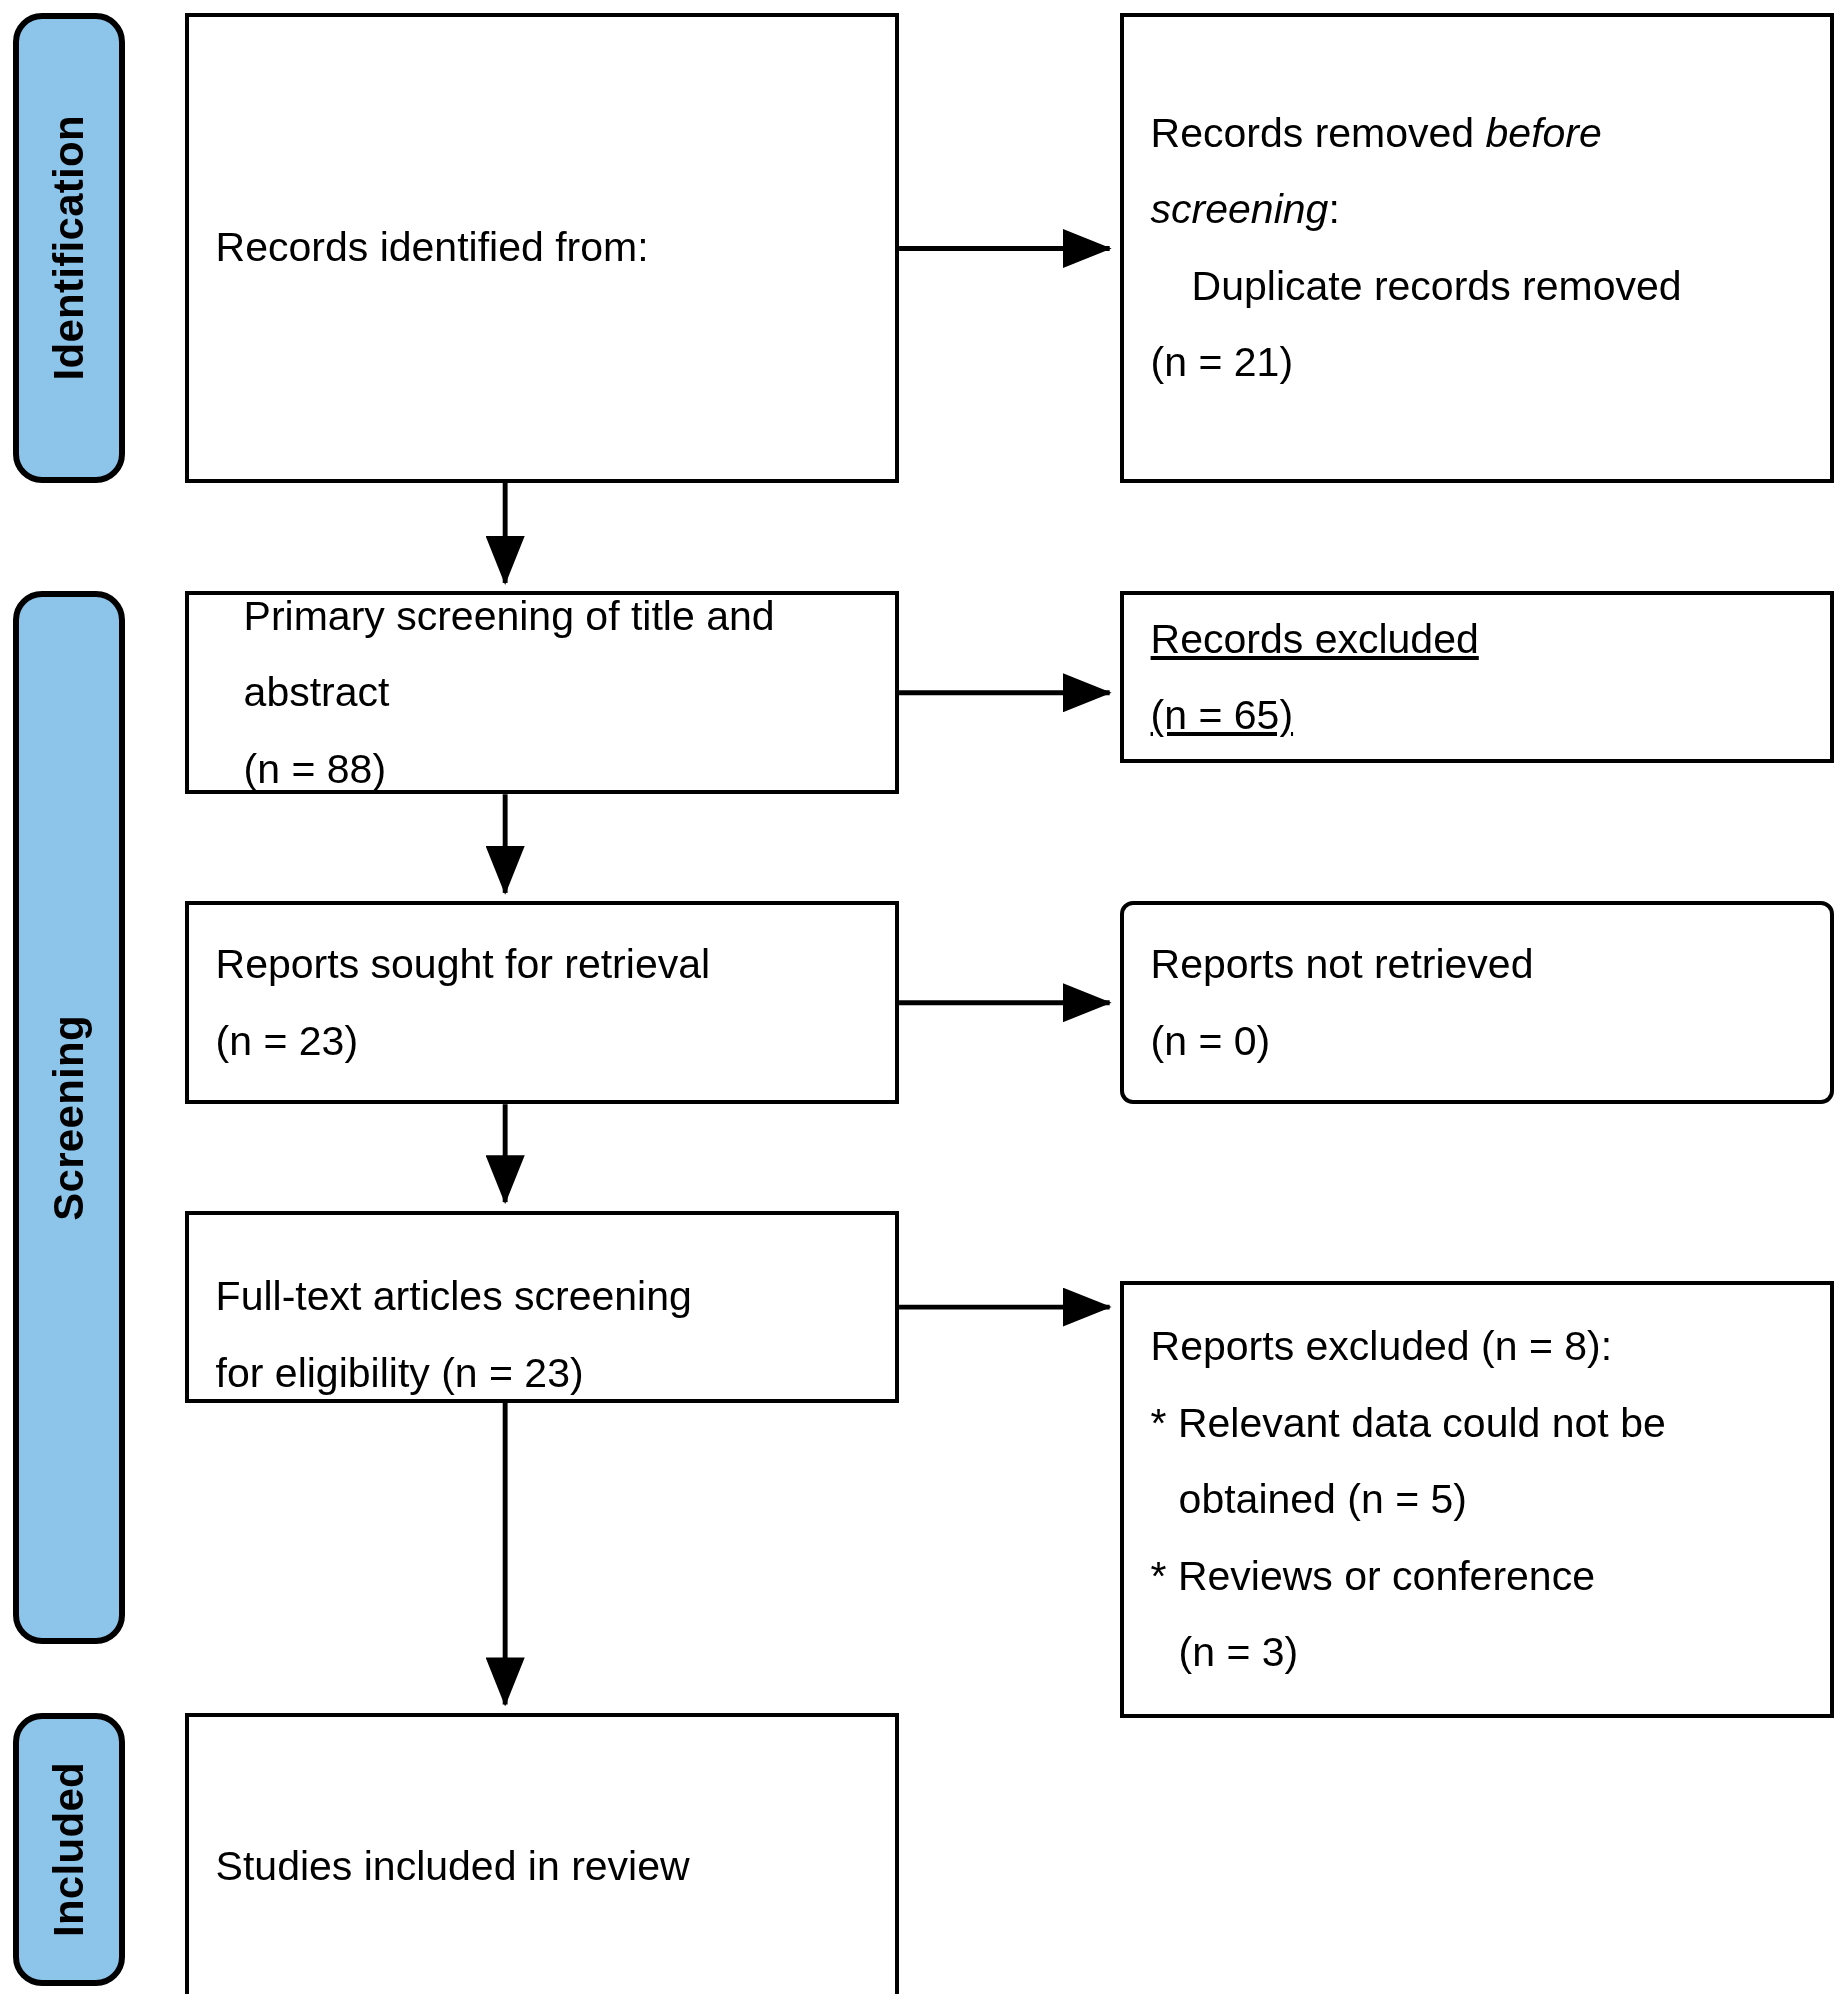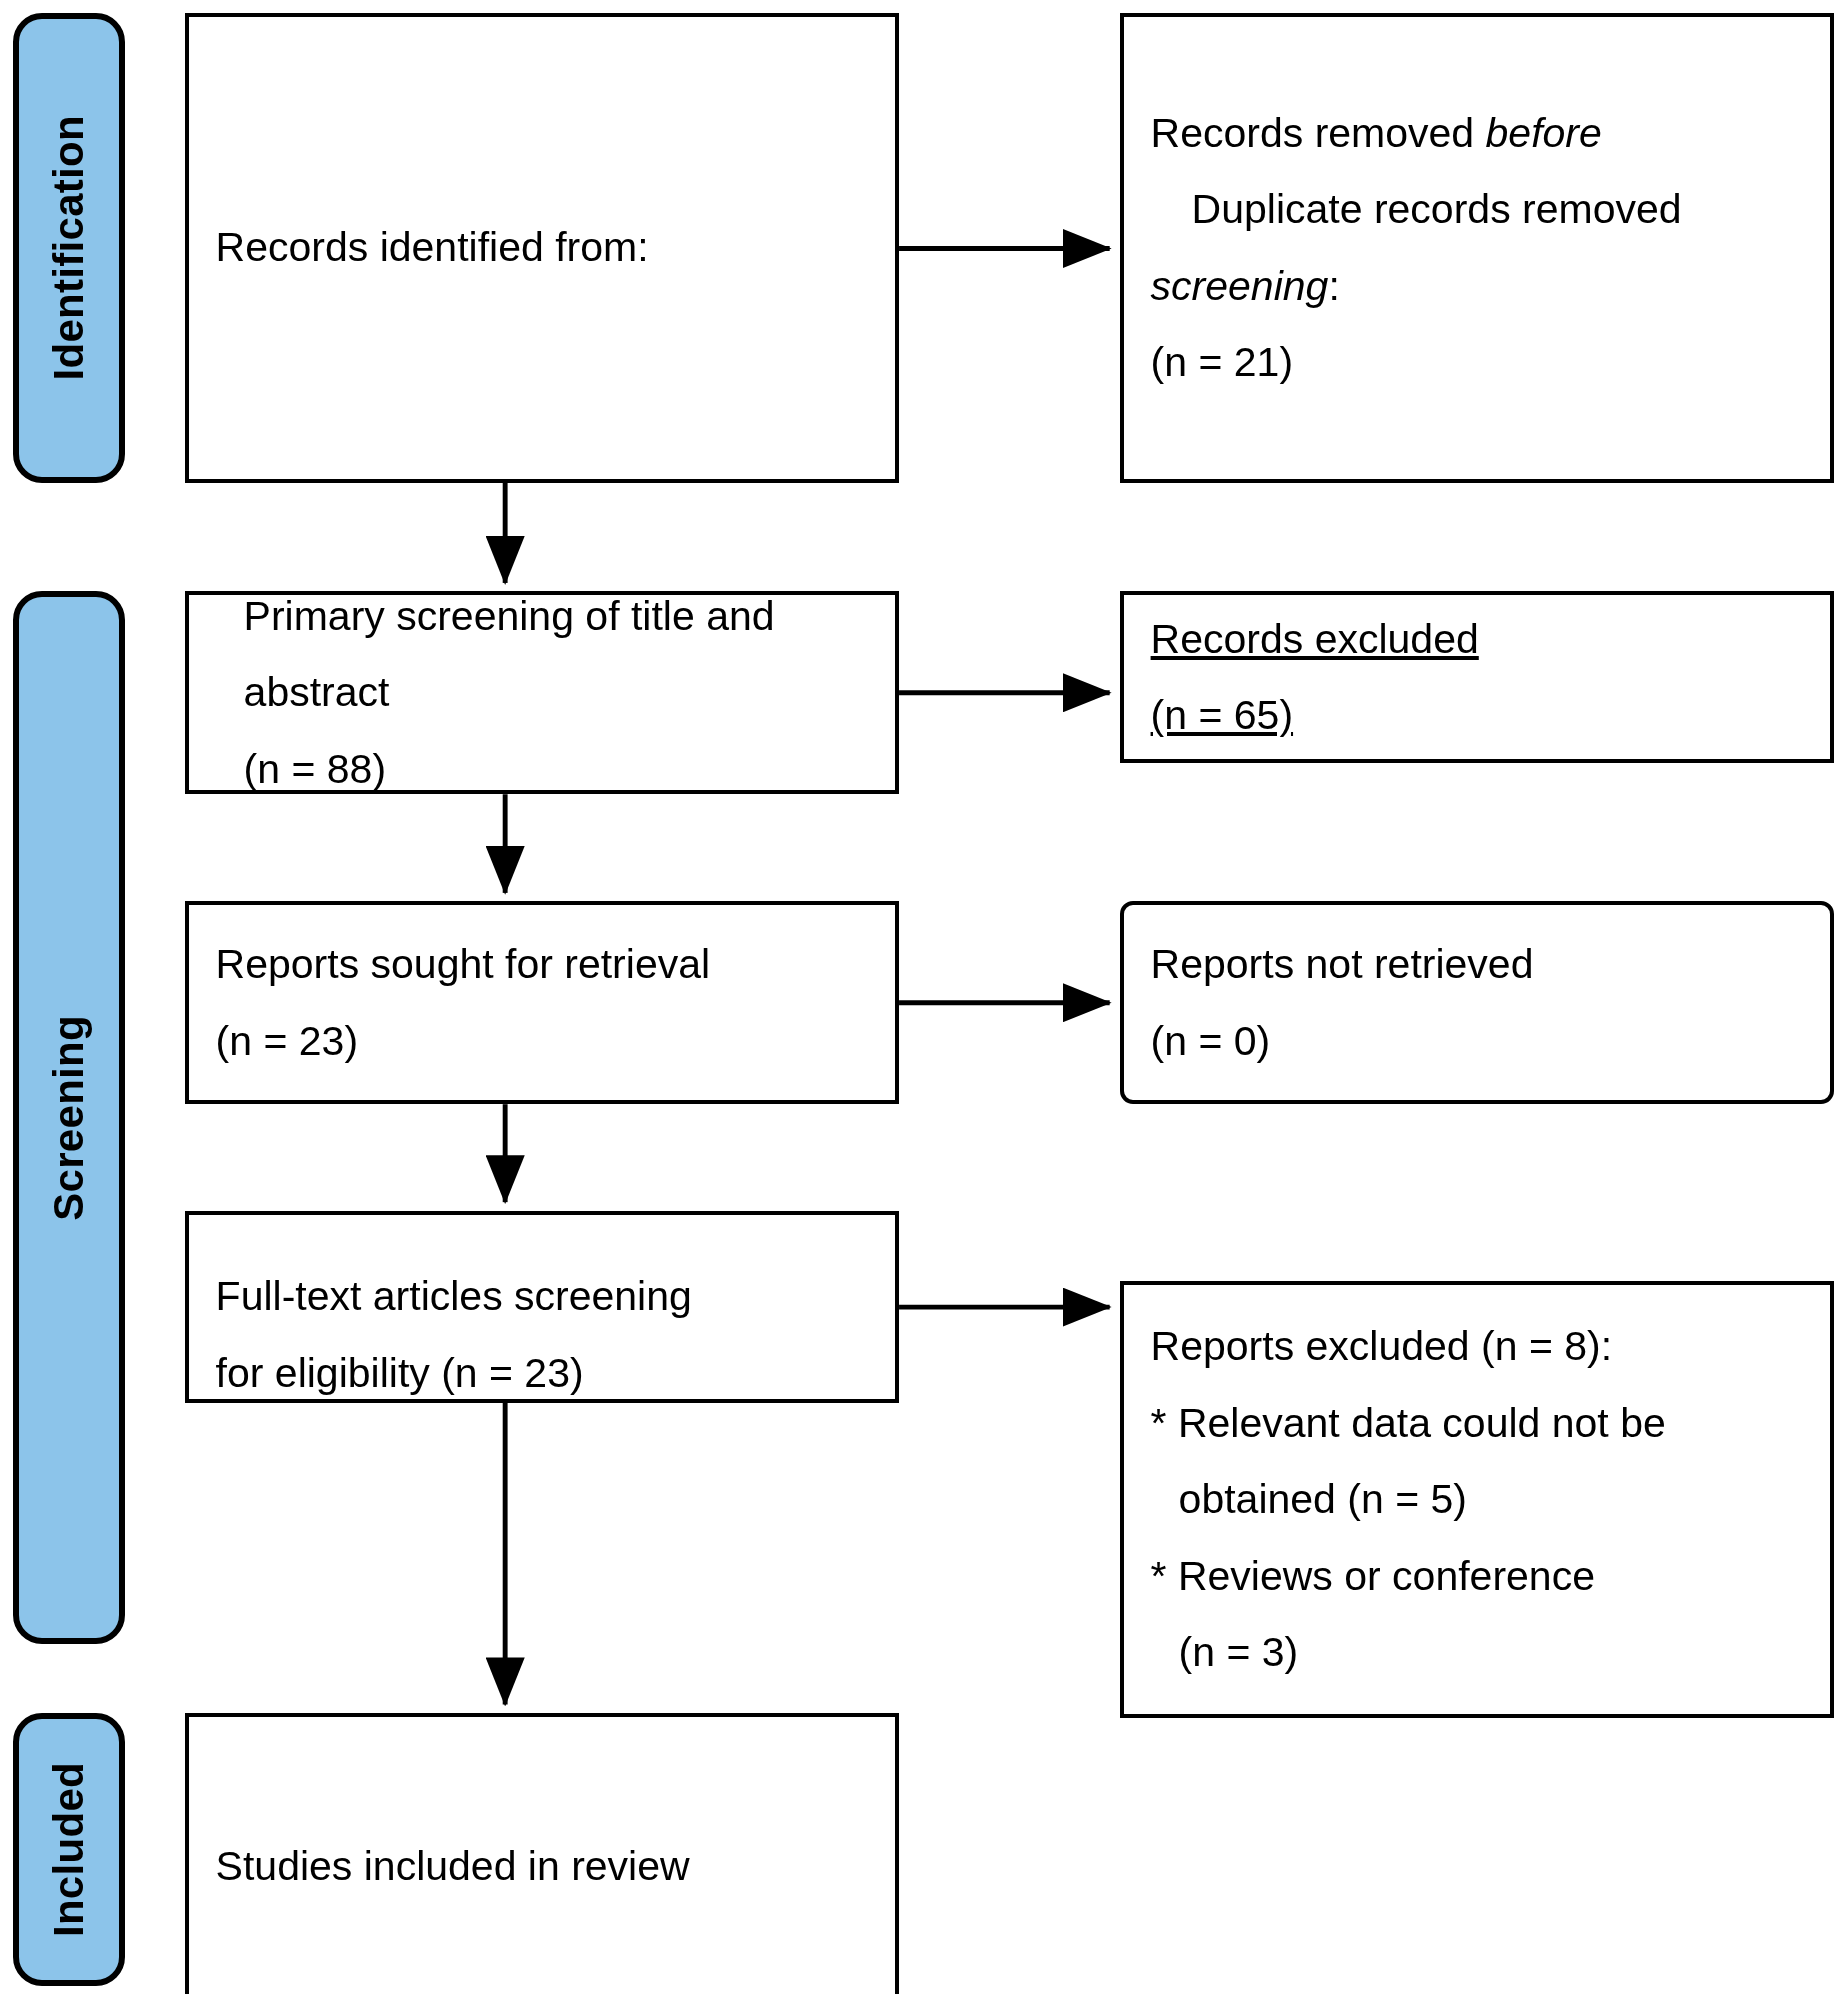--- a/index.html
+++ b/index.html
@@ -149,22 +149,22 @@
     <div class="node-text">Full-text articles screening</div>
     <div class="node-text">for eligibility (n = 23)</div>
   </div>
 
   <div id="box-included" class="node-box">
     <div class="node-text">Studies included in review</div>
   </div>
 
   <div id="box-removed" class="node-box">
     <div class="node-text"><span>Records removed </span><span class="italic">before</span></div>
+    <div class="node-text"><span class="italic">screening</span><span>:</span></div>
     <div class="node-text"><span class="indent1"></span><span>Duplicate records removed</span></div>
-    <div class="node-text"><span class="italic">screening</span><span>:</span></div>
     <div class="node-text">(n = 21)</div>
   </div>
 
   <div id="box-excluded-rec" class="node-box">
     <div class="node-text">Records excluded</div>
     <div class="node-text">(n = 65)</div>
   </div>
 
   <div id="box-notretrieved" class="node-box">
     <div class="node-text">Reports not retrieved</div>

